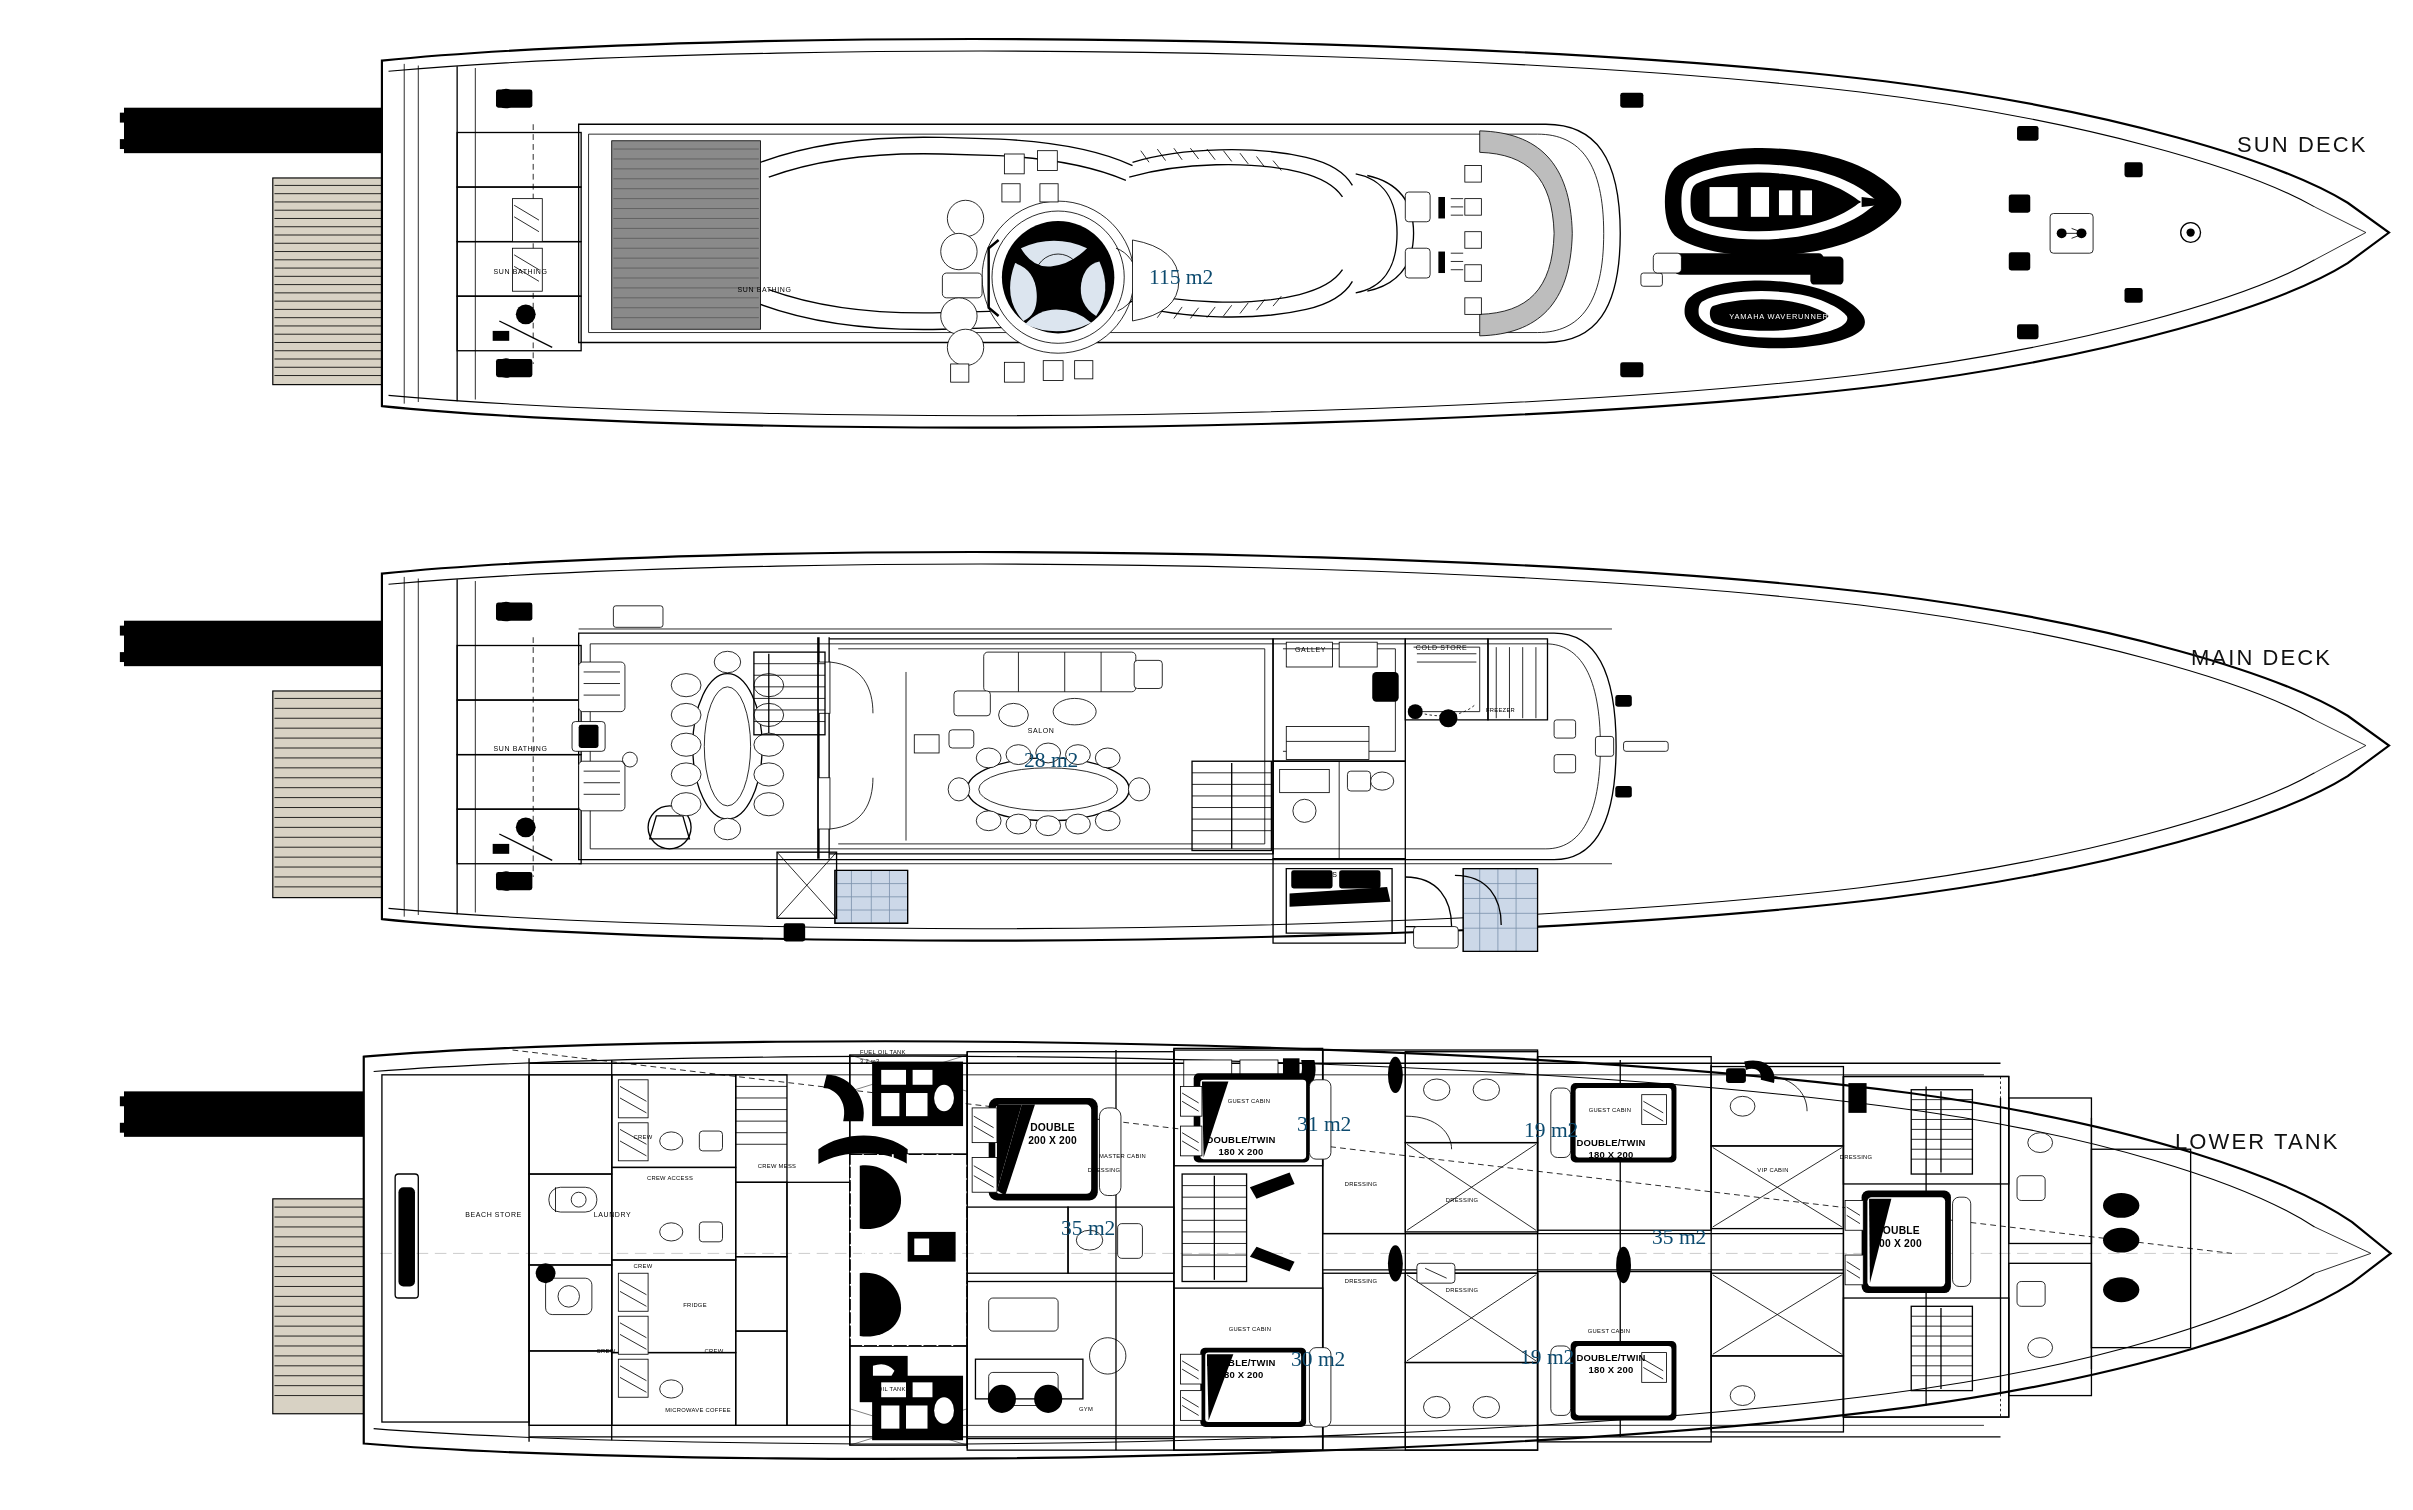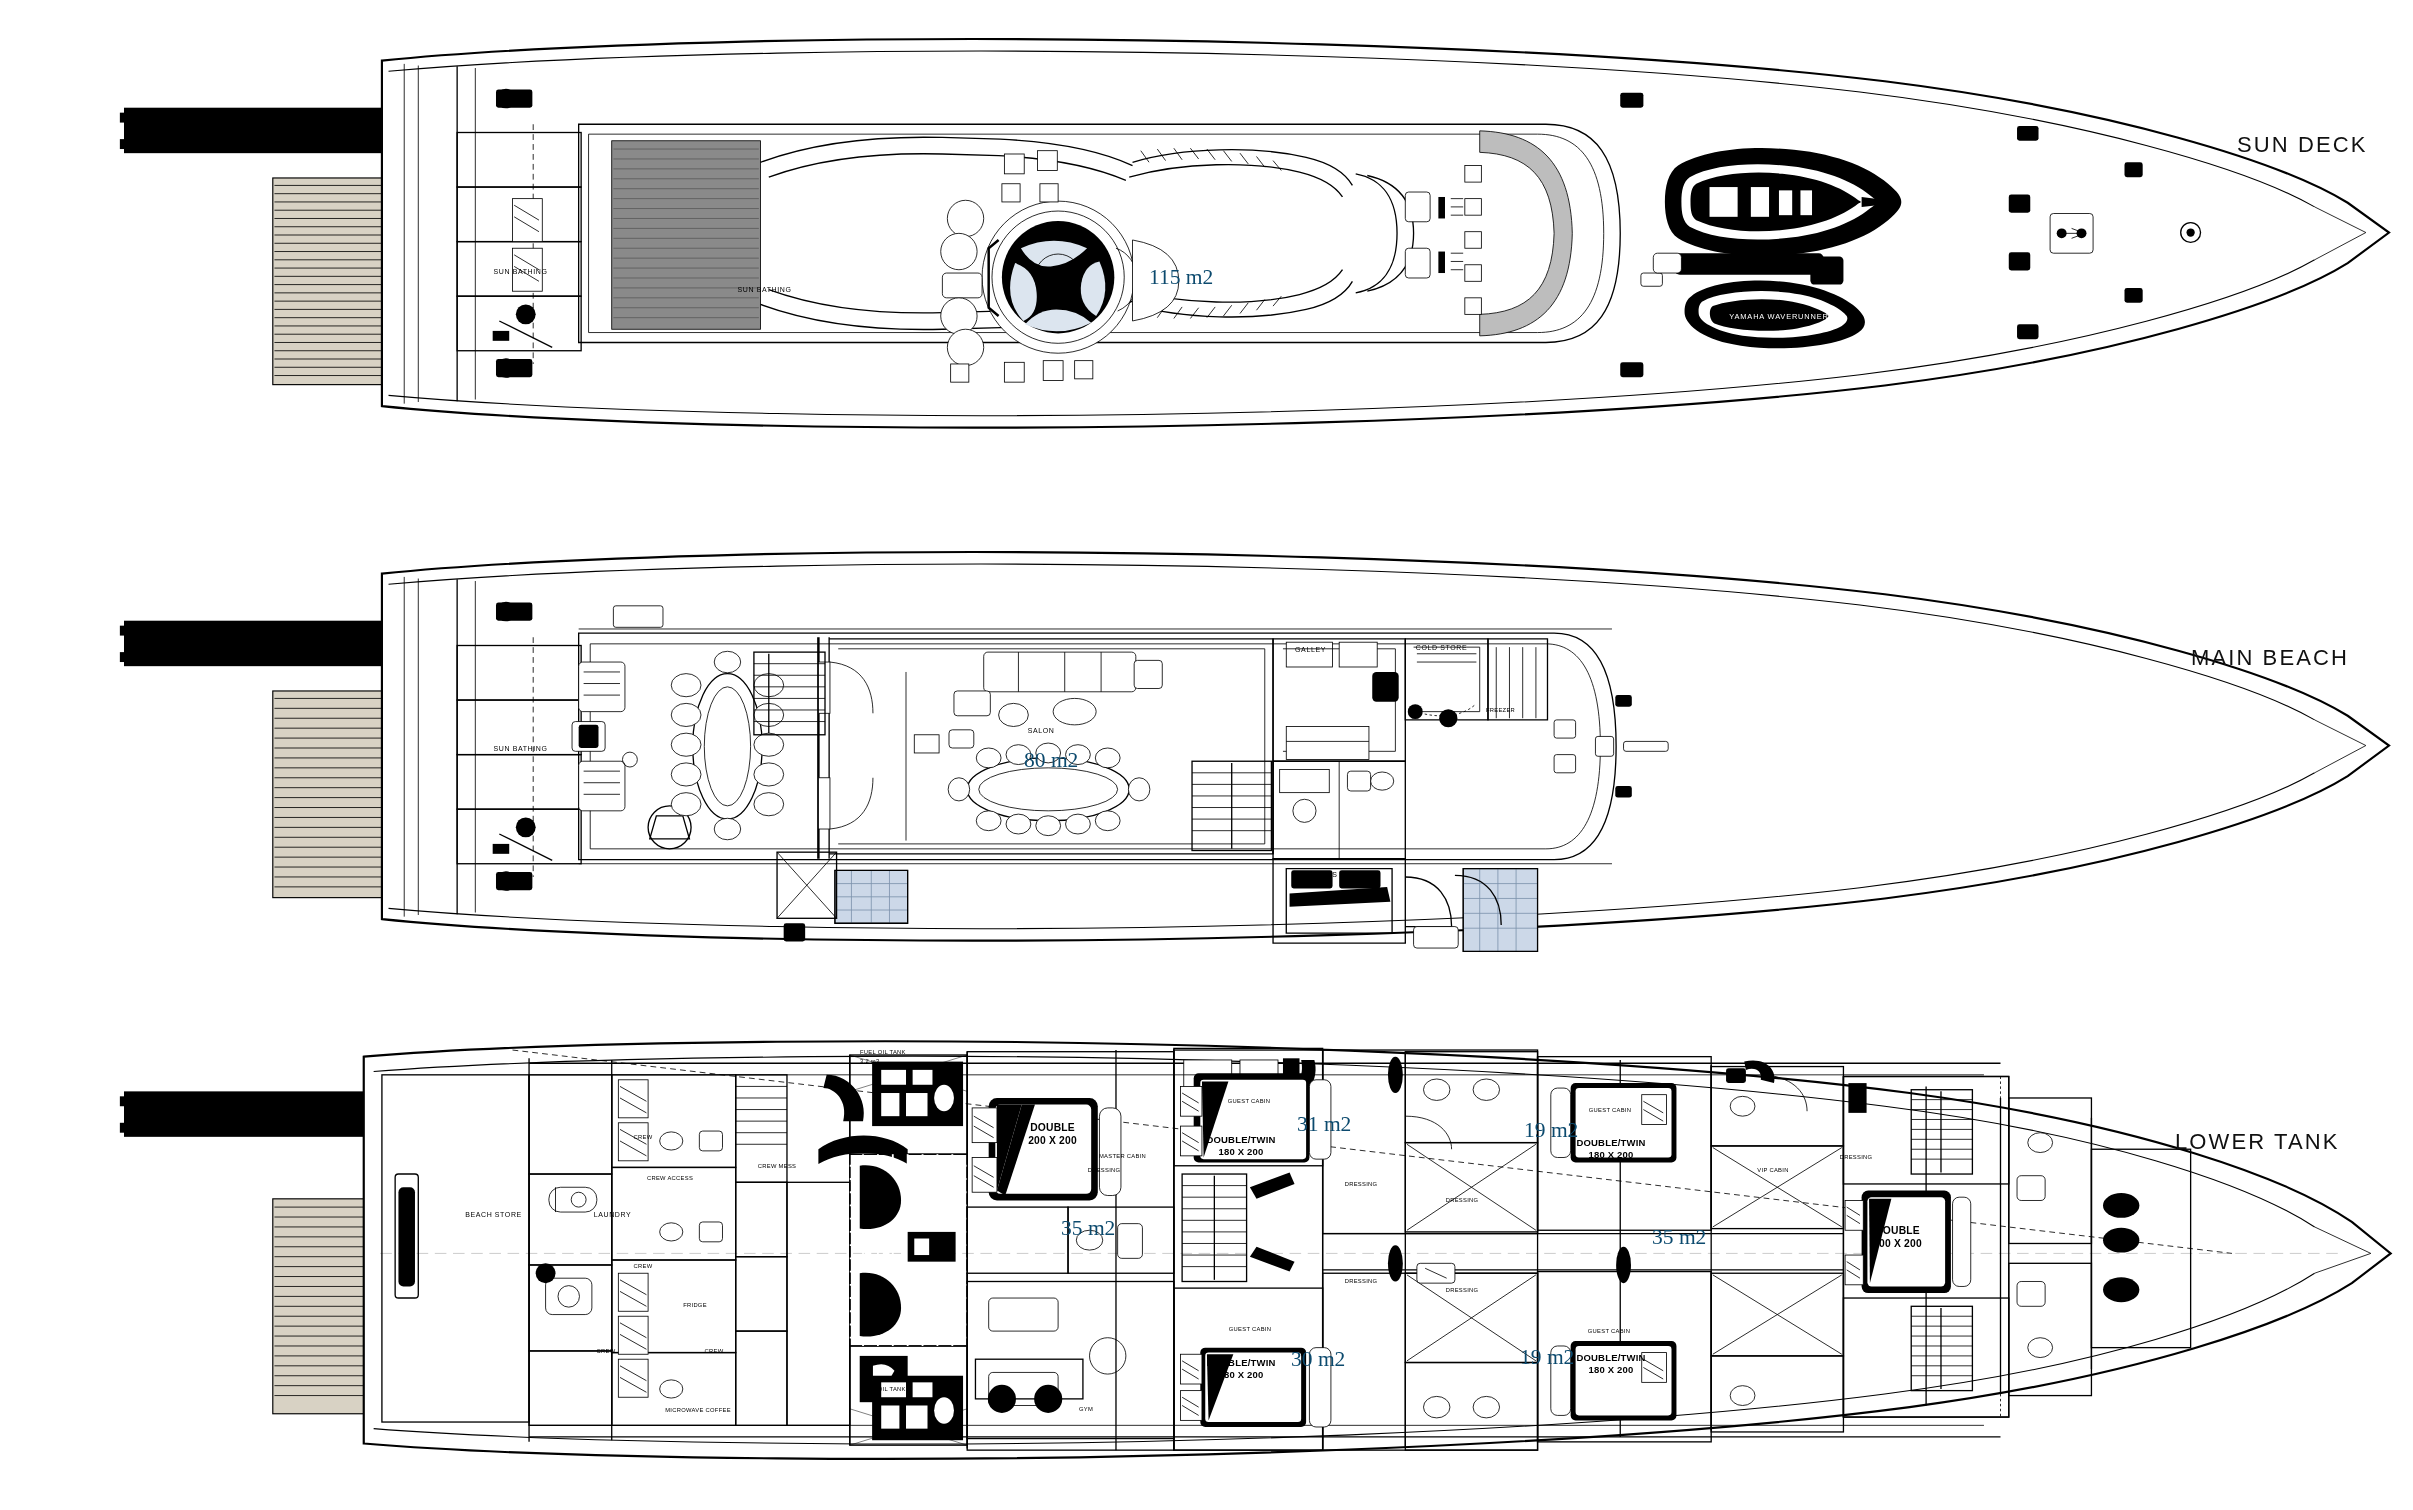--- a/index.html
+++ b/index.html
@@ -601,22 +601,22 @@
     <g>
       <circle class="ln med" cx="612" cy="119" r="11" fill="#fff"></circle>
           <circle class="blk" cx="612" cy="119" r="4"></circle>
       <circle class="ln med" cx="612" cy="445" r="11" fill="#fff"></circle>
           <circle class="blk" cx="612" cy="445" r="4"></circle>
     </g>
     <rect class="wht" x="742" y="112" width="60" height="26" rx="3"></rect>
   </g>
 </svg>
 
-<div class="deck-label" style="left:2191px;top:645px;">MAIN BEACH</div>
-<div class="area-callout" style="left:1024px;top:748px;">80 m2</div>
+<div class="deck-label" style="left:2191px;top:645px;">MAIN DECK</div>
+<div class="area-callout" style="left:1024px;top:748px;">28 m2</div>
 <div class="room-tag tiny" style="left:1008px;top:726px;width:66px;">SALON</div>
 <div class="room-tag tiny" style="left:1265px;top:645px;width:91px;">GALLEY</div>
 <div class="room-tag tiny" style="left:1396px;top:643px;width:91px;line-height:1.5;">COLD STORE</div>
 <div class="room-tag micro" style="left:1459px;top:707px;width:83px;">FREEZER</div>
 <div class="room-tag tiny" style="left:1277px;top:870px;width:107px;line-height:1.55;">CAPTAIN'S CABIN</div>
 <div class="room-tag tiny" style="left:475px;top:744px;width:91px;">SUN BATHING</div>
 
 <svg width="2413" height="513" style="top:1025px;left:0" viewBox="0 0 2919 620">
   <g>
 

